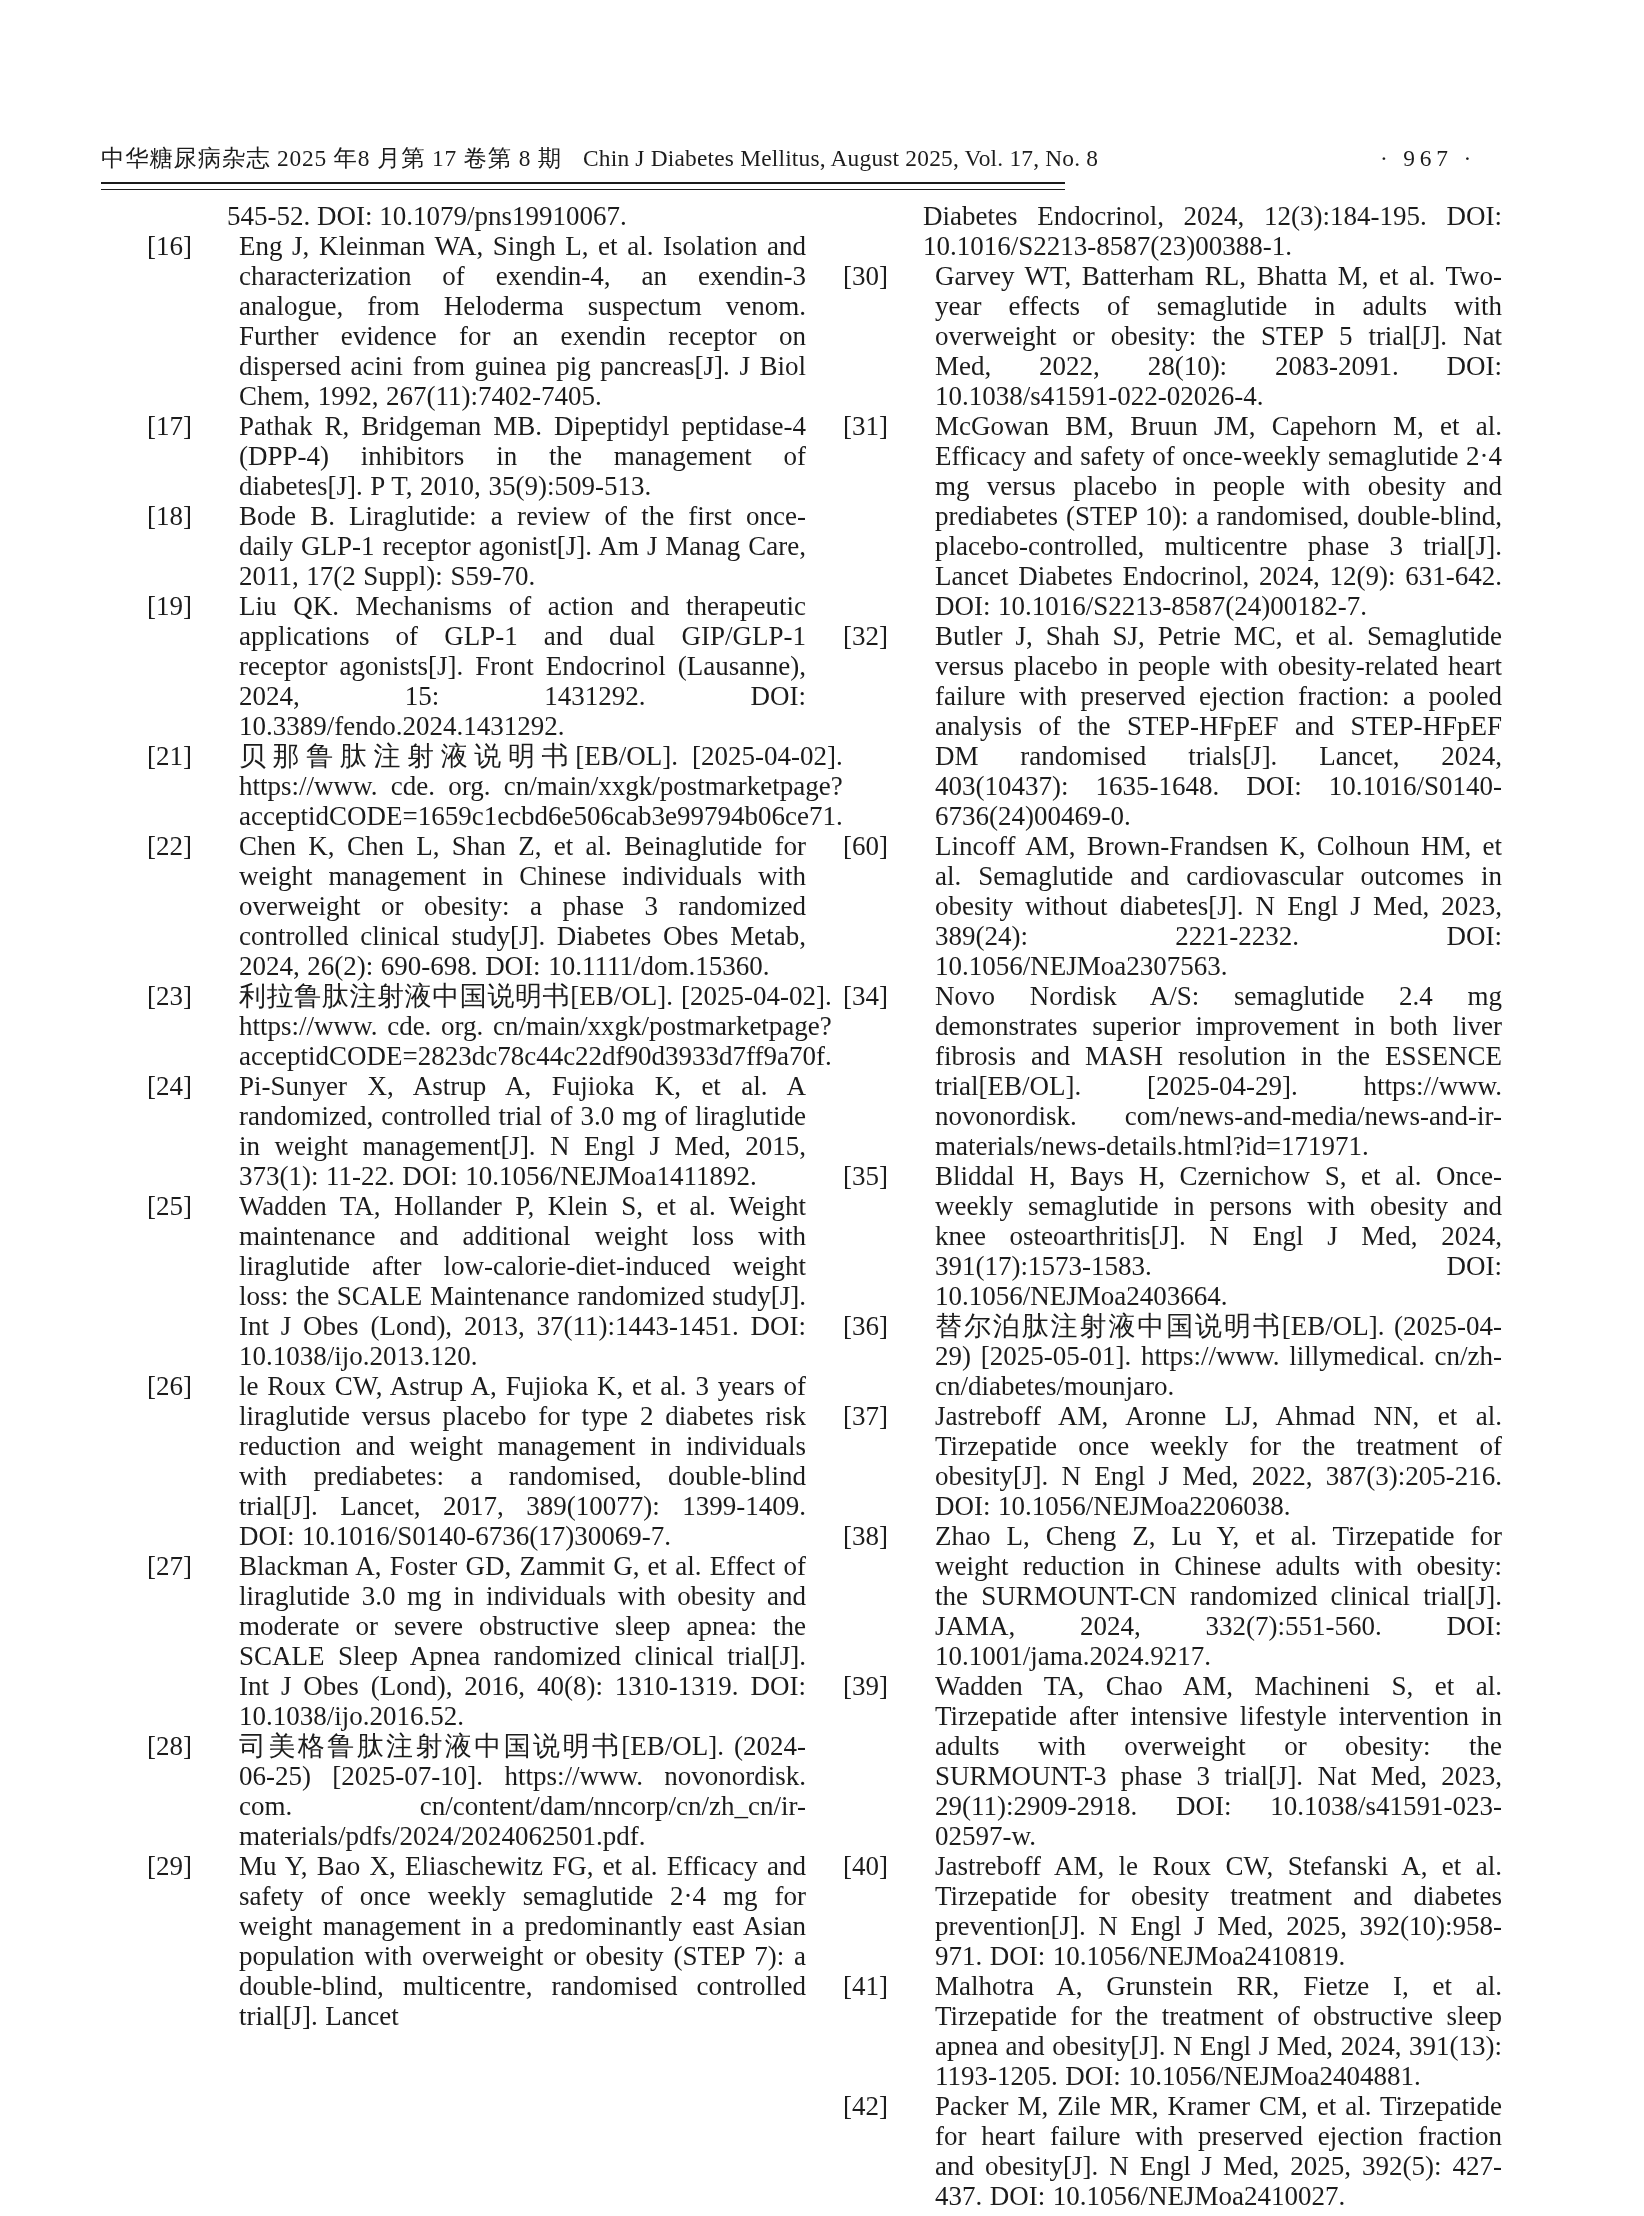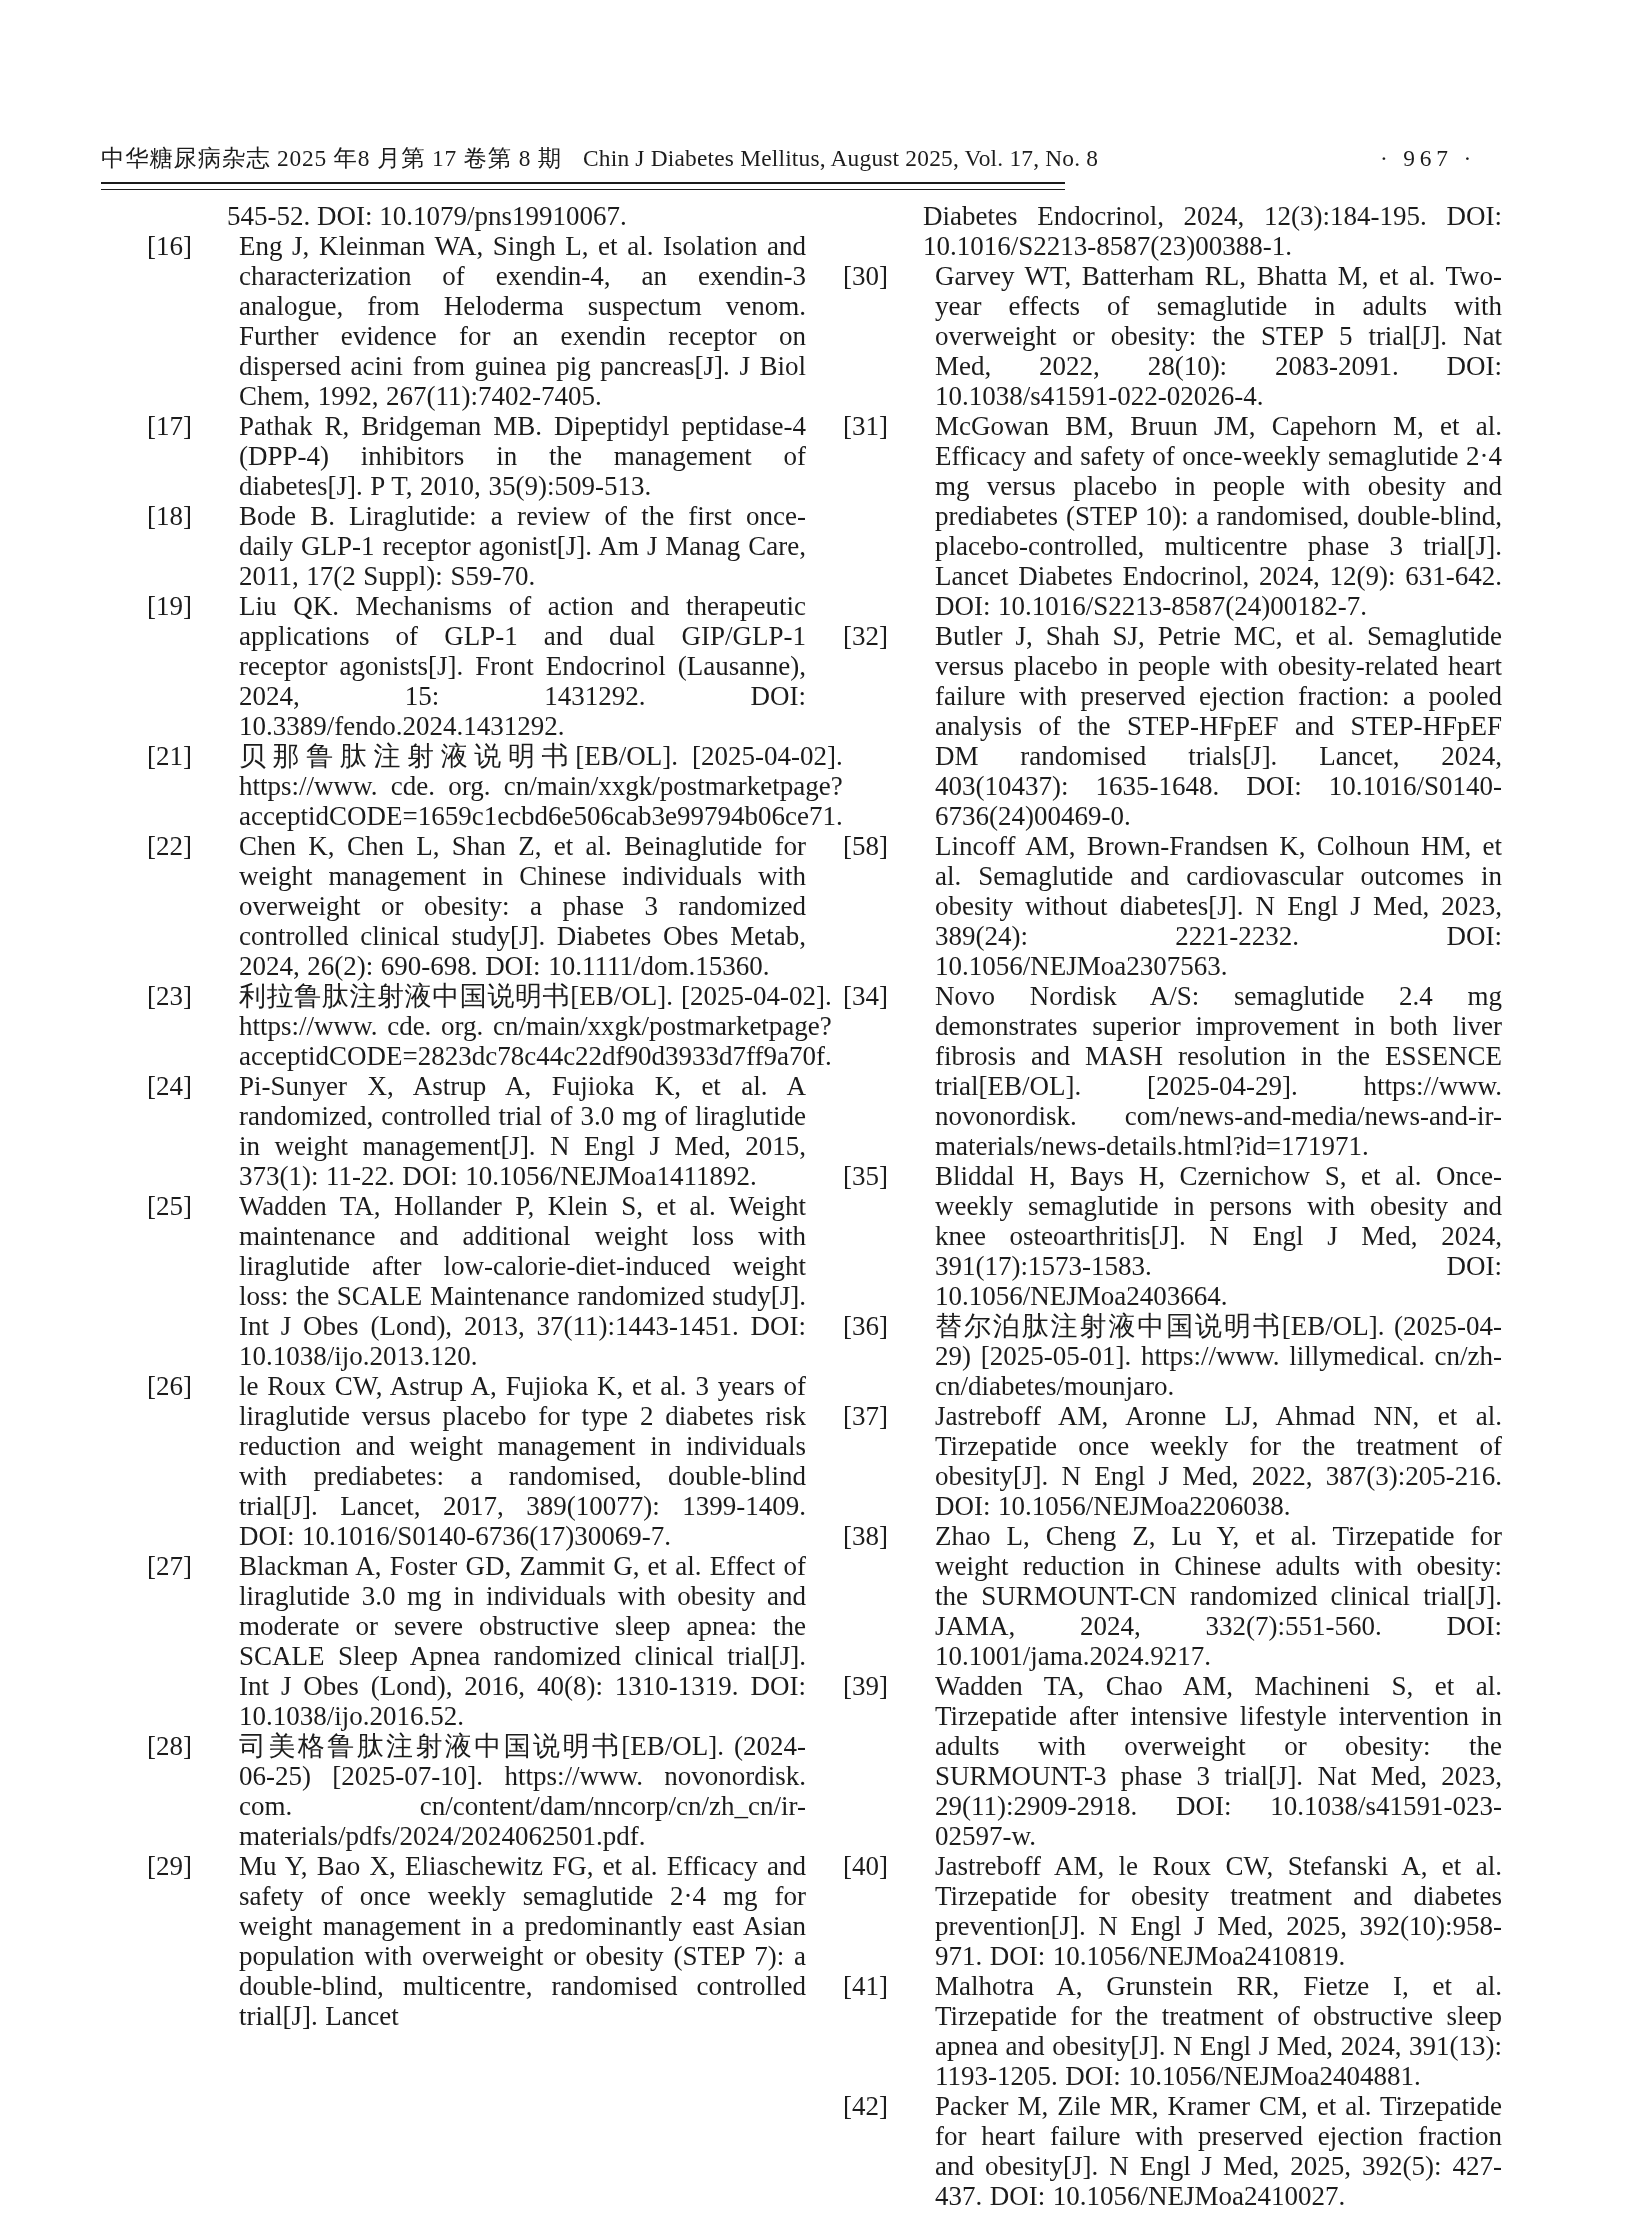--- a/index.html
+++ b/index.html
@@ -114,21 +114,21 @@
         </div>
         <div class="ref">
           <span class="num">[31]</span>
           <div class="txt">McGowan BM, Bruun JM, Capehorn M, et al. Efficacy and safety of once-weekly semaglutide 2·4 mg versus placebo in people with obesity and prediabetes (STEP 10): a randomised, double-blind, placebo-controlled, multicentre phase 3 trial[J]. Lancet Diabetes Endocrinol, 2024, 12(9): 631-642. DOI: 10.1016/S2213-8587(24)00182-7.</div>
         </div>
         <div class="ref">
           <span class="num">[32]</span>
           <div class="txt">Butler J, Shah SJ, Petrie MC, et al. Semaglutide versus placebo in people with obesity-related heart failure with preserved ejection fraction: a pooled analysis of the STEP-HFpEF and STEP-HFpEF DM randomised trials[J]. Lancet, 2024, 403(10437): 1635-1648. DOI: 10.1016/S0140-6736(24)00469-0.</div>
         </div>
         <div class="ref">
-          <span class="num">[58]</span>
+          <span class="num">[60]</span>
           <div class="txt">Lincoff AM, Brown-Frandsen K, Colhoun HM, et al. Semaglutide and cardiovascular outcomes in obesity without diabetes[J]. N Engl J Med, 2023, 389(24): 2221-2232. DOI: 10.1056/NEJMoa2307563.</div>
         </div>
         <div class="ref">
           <span class="num">[34]</span>
           <div class="txt">Novo Nordisk A/S: semaglutide 2.4 mg demonstrates superior improvement in both liver fibrosis and MASH resolution in the ESSENCE trial[EB/OL]. [2025-04-29]. https://www. novonordisk. com/news-and-media/news-and-ir-materials/news-details.html?id=171971.</div>
         </div>
         <div class="ref">
           <span class="num">[35]</span>
           <div class="txt">Bliddal H, Bays H, Czernichow S, et al. Once-weekly semaglutide in persons with obesity and knee osteoarthritis[J]. N Engl J Med, 2024, 391(17):1573-1583. DOI: 10.1056/NEJMoa2403664.</div>
         </div>

